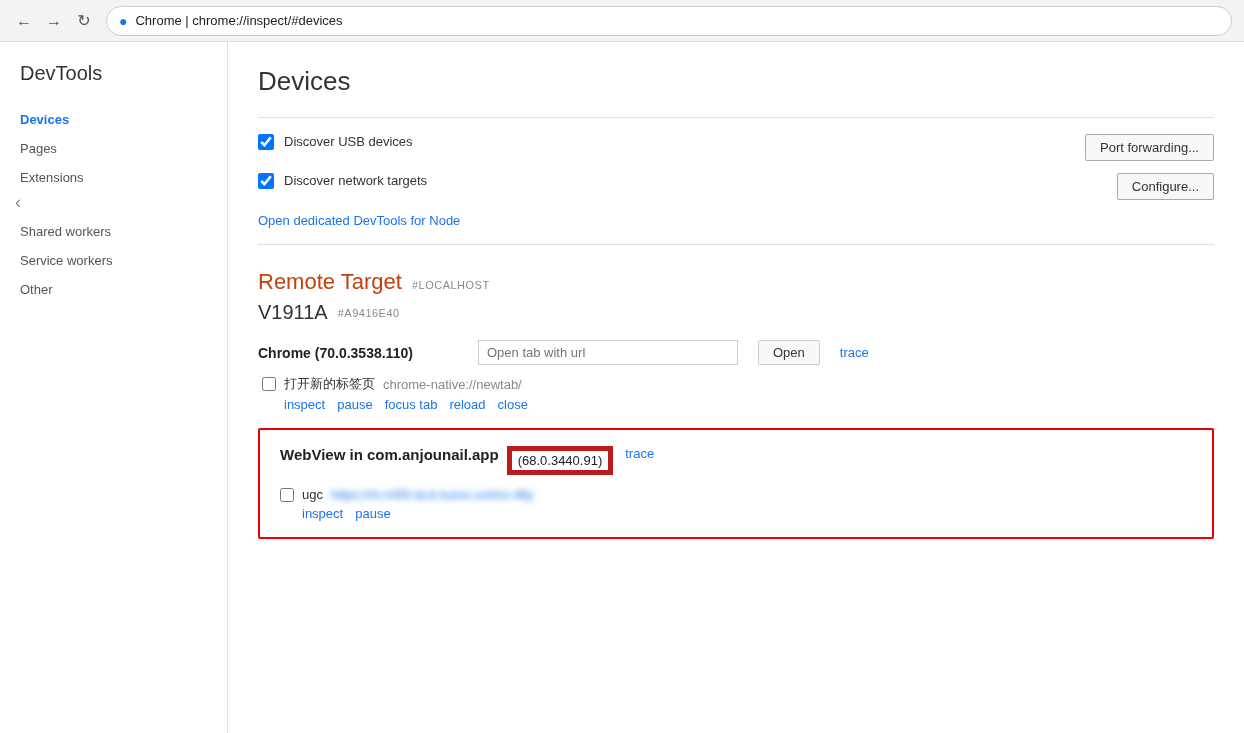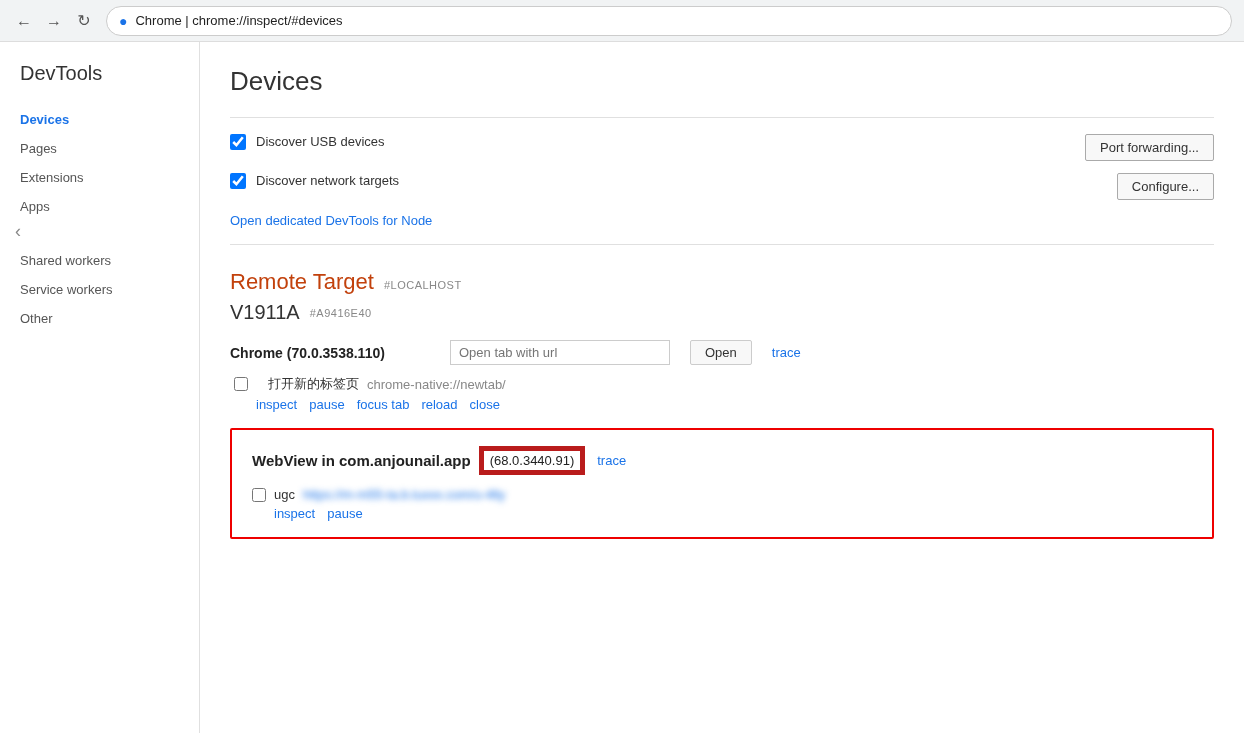--- a/index.html
+++ b/index.html
@@ -58,21 +58,21 @@
     }
 
     
     .main-layout {
       display: flex;
       height: calc(733px - 42px);
     }
 
     
     .sidebar {
-      width: 200px;
+      width: 228px;
       padding: 20px 0;
       border-right: 1px solid #e0e0e0;
       flex-shrink: 0;
     }
     .sidebar-title {
       font-size: 20px;
       font-weight: 300;
       color: #333;
       padding: 0 20px 20px 20px;
     }
@@ -199,21 +199,21 @@
     .chrome-label {
       font-size: 14px;
       font-weight: bold;
       color: #222;
       min-width: 200px;
     }
     .url-input {
       padding: 4px 8px;
       border: 1px solid #ccc;
       font-size: 13px;
-      width: 220px;
+      width: 260px;
       color: #888;
       outline: none;
     }
     .btn-open {
       padding: 4px 14px;
       border: 1px solid #ccc;
       background: #f8f8f8;
       font-size: 13px;
       cursor: pointer;
       color: #333;
@@ -234,21 +234,20 @@
       margin-bottom: 4px;
       margin-left: 4px;
     }
     .tab-checkbox {
       width: 14px;
       height: 14px;
     }
     .tab-title {
       font-size: 13px;
       color: #333;
-      margin-left: 12px;
     }
     .tab-url {
       font-size: 13px;
       color: #888;
     }
 
     
     .tab-actions {
       display: flex;
       gap: 12px;
@@ -264,21 +263,21 @@
 
     
     .webview-box {
       border: 2px solid #e00;
       border-radius: 2px;
       padding: 16px 20px;
       margin-top: 8px;
     }
     .webview-header {
       display: flex;
-      align-items: center;
+      align-items: flex-start;
       gap: 8px;
       margin-bottom: 12px;
     }
     .webview-title {
       font-size: 15px;
       font-weight: bold;
       color: #222;
     }
     .webview-version {
       border: 5px solid #b91c1c;
@@ -348,21 +347,20 @@
   </div>
 </div>
 
 <div class="main-layout">
 
   <div class="sidebar">
     <div class="sidebar-title">DevTools</div>
     <a class="sidebar-item active">Devices</a>
     <a class="sidebar-item">Pages</a>
     <a class="sidebar-item">Extensions</a>
-    <a class="sidebar-item">Apps</a>
     <div class="back-arrow">‹</div>
     <a class="sidebar-item">Shared workers</a>
     <a class="sidebar-item">Service workers</a>
     <a class="sidebar-item">Other</a>
   </div>
 
   <div class="content">
     <div class="page-title">Devices</div>
 
     <hr class="divider">

